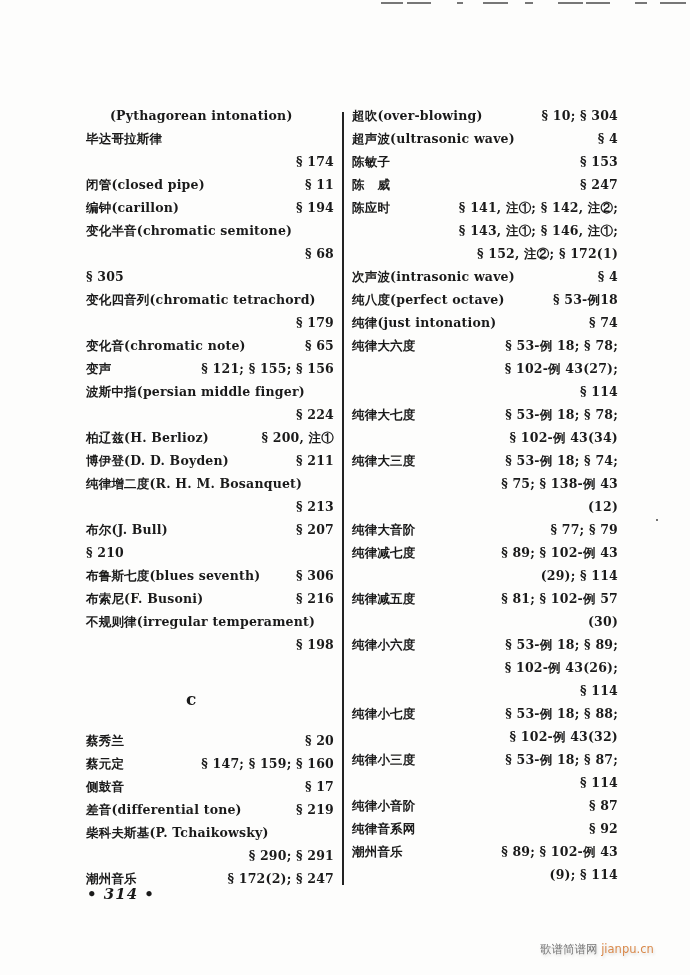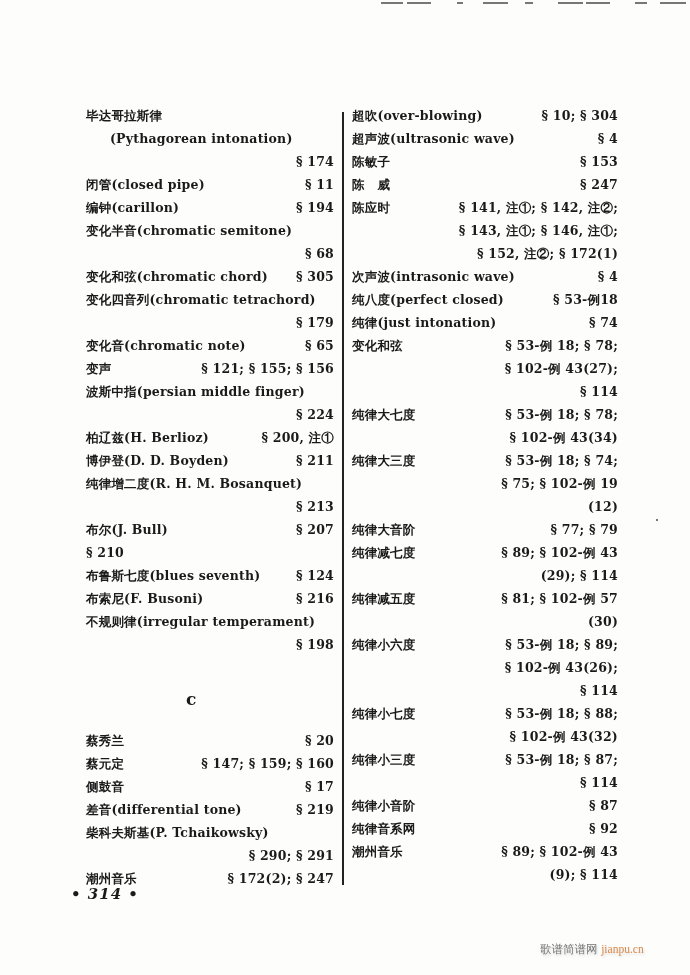--- a/index.html
+++ b/index.html
@@ -24,72 +24,71 @@
   .row.cont { justify-content: flex-end; }
   .row.indent .term { padding-left: 24px; }
   .divider {
     position: absolute; left: 342px; top: 112px; width: 2px; height: 773px;
     background: #222;
   }
   .section-letter {
     position: absolute; left: 186px; top: 689px; font-size: 17px; font-weight: bold;
   }
   .page-num {
-    position: absolute; left: 71px; top: 885px; font-size: 15px; font-weight: bold;
+    position: absolute; left: 87px; top: 885px; font-size: 15px; font-weight: bold;
     font-style: italic; letter-spacing: 1px;
   }
   .watermark {
     position: absolute; left: 540px; top: 942px; font-size: 11.5px;
     color: #777; font-family: "DejaVu Sans", sans-serif;
     text-shadow: 1px 2px 3px rgba(0,0,0,0.15);
   }
-  .watermark .latin { color: #d9894a; font-family: Liberation Serif, serif; }
+  .watermark .latin { color: #d9894a; }
   .stray-dot { position: absolute; width: 2px; height: 2px; background: #444; border-radius: 1px; }
 </style>
 </head>
 <body>
 
 <div class="top-rule">
   <span style="left:381px;width:22px"></span>
   <span style="left:407px;width:24px"></span>
   <span style="left:457px;width:6px"></span>
   <span style="left:483px;width:25px"></span>
   <span style="left:525px;width:8px"></span>
   <span style="left:558px;width:25px"></span>
   <span style="left:586px;width:24px"></span>
   <span style="left:635px;width:12px"></span>
   <span style="left:660px;width:26px"></span>
 </div>
 
 <div class="col col-left" id="left-col">
-    <div class="row">
-      <span class="term">毕达哥拉斯律</span>
-    </div>
     <div class="row indent">
       <span class="term">(Pythagorean intonation)</span>
     </div>
+    <div class="row">
+      <span class="term">毕达哥拉斯律</span>
+    </div>
     <div class="row cont">
       <span class="ref">§ 174</span>
     </div>
     <div class="row">
       <span class="term">闭管(closed pipe)</span>
       <span class="ref">§ 11</span>
     </div>
     <div class="row">
       <span class="term">编钟(carillon)</span>
       <span class="ref">§ 194</span>
     </div>
     <div class="row">
       <span class="term">变化半音(chromatic semitone)</span>
     </div>
     <div class="row cont">
       <span class="ref">§ 68</span>
     </div>
     <div class="row">
-      <span class="term">变化和弦(chromatic chord)</span>
       <span class="ref">§ 305</span>
     </div>
     <div class="row">
       <span class="term">变化四音列(chromatic tetrachord)</span>
     </div>
     <div class="row cont">
       <span class="ref">§ 179</span>
     </div>
     <div class="row">
       <span class="term">变化音(chromatic note)</span>
@@ -121,21 +120,21 @@
     </div>
     <div class="row">
       <span class="term">布尔(J. Bull)</span>
       <span class="ref">§ 207</span>
     </div>
     <div class="row">
       <span class="ref">§ 210</span>
     </div>
     <div class="row">
       <span class="term">布鲁斯七度(blues seventh)</span>
-      <span class="ref">§ 124</span>
+      <span class="ref">§ 306</span>
     </div>
     <div class="row">
       <span class="term">布索尼(F. Busoni)</span>
       <span class="ref">§ 216</span>
     </div>
     <div class="row">
       <span class="term">不规则律(irregular temperament)</span>
     </div>
     <div class="row cont">
       <span class="ref">§ 198</span>
@@ -200,50 +199,50 @@
       <span class="ref">§ 143, 注①; § 146, 注①;</span>
     </div>
     <div class="row cont">
       <span class="ref">§ 152, 注②; § 172(1)</span>
     </div>
     <div class="row">
       <span class="term">次声波(intrasonic wave)</span>
       <span class="ref">§ 4</span>
     </div>
     <div class="row">
-      <span class="term">纯八度(perfect closed)</span>
+      <span class="term">纯八度(perfect octave)</span>
       <span class="ref">§ 53-例18</span>
     </div>
     <div class="row">
       <span class="term">纯律(just intonation)</span>
       <span class="ref">§ 74</span>
     </div>
     <div class="row">
-      <span class="term">变化和弦</span>
+      <span class="term">纯律大六度</span>
       <span class="ref">§ 53-例 18; § 78;</span>
     </div>
     <div class="row cont">
       <span class="ref">§ 102-例 43(27);</span>
     </div>
     <div class="row cont">
       <span class="ref">§ 114</span>
     </div>
     <div class="row">
       <span class="term">纯律大七度</span>
       <span class="ref">§ 53-例 18; § 78;</span>
     </div>
     <div class="row cont">
       <span class="ref">§ 102-例 43(34)</span>
     </div>
     <div class="row">
       <span class="term">纯律大三度</span>
       <span class="ref">§ 53-例 18; § 74;</span>
     </div>
     <div class="row cont">
-      <span class="ref">§ 75; § 102-例 19</span>
+      <span class="ref">§ 75; § 138-例 43</span>
     </div>
     <div class="row cont">
       <span class="ref">(12)</span>
     </div>
     <div class="row">
       <span class="term">纯律大音阶</span>
       <span class="ref">§ 77; § 79</span>
     </div>
     <div class="row">
       <span class="term">纯律减七度</span>

